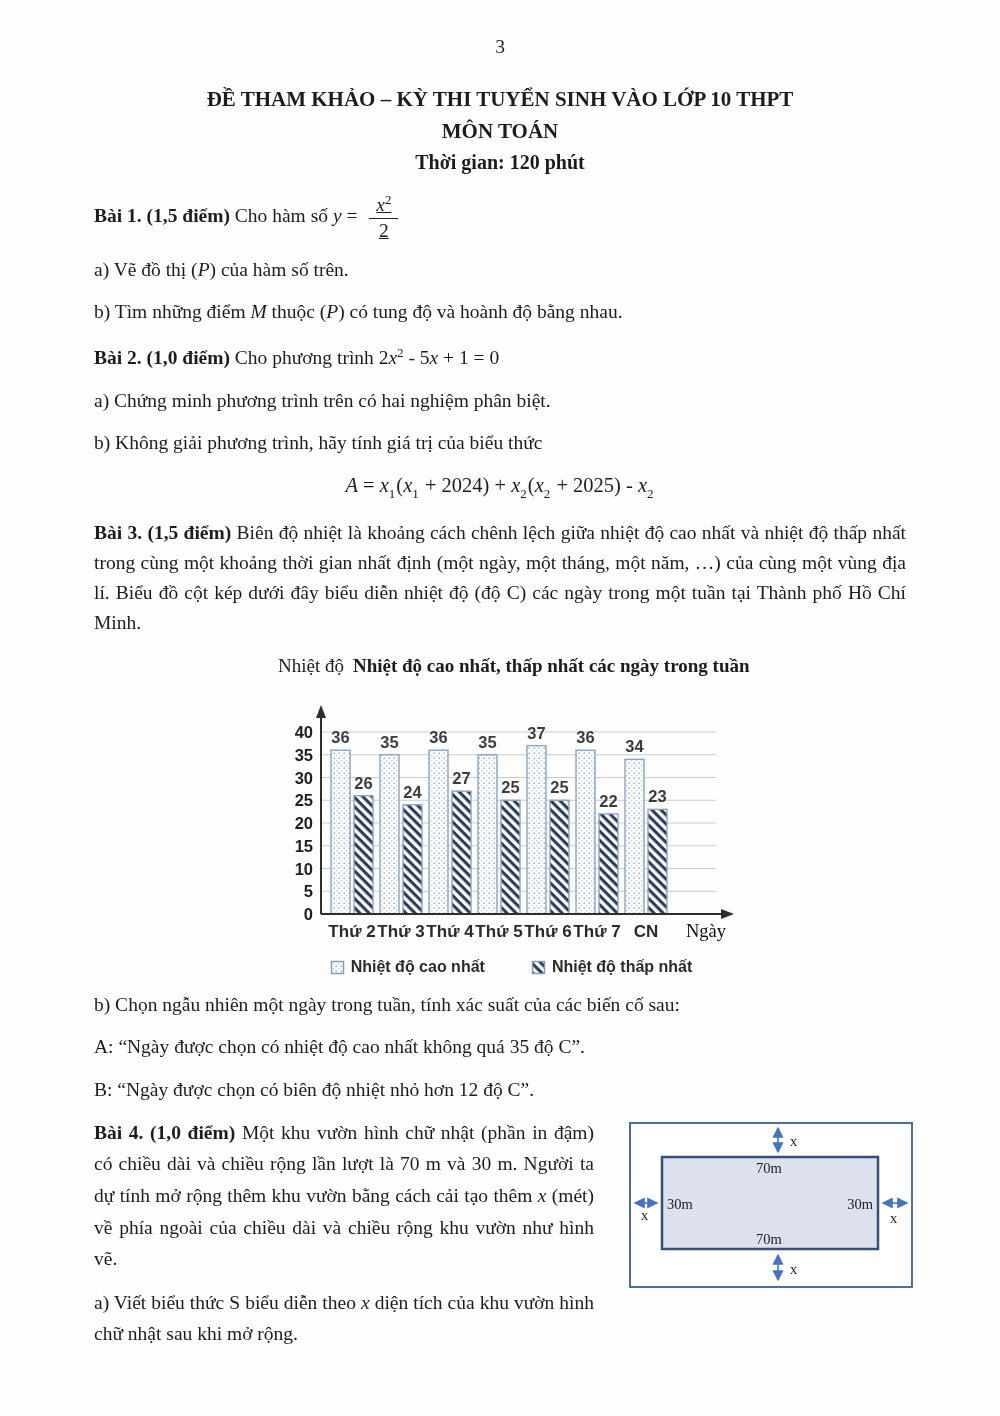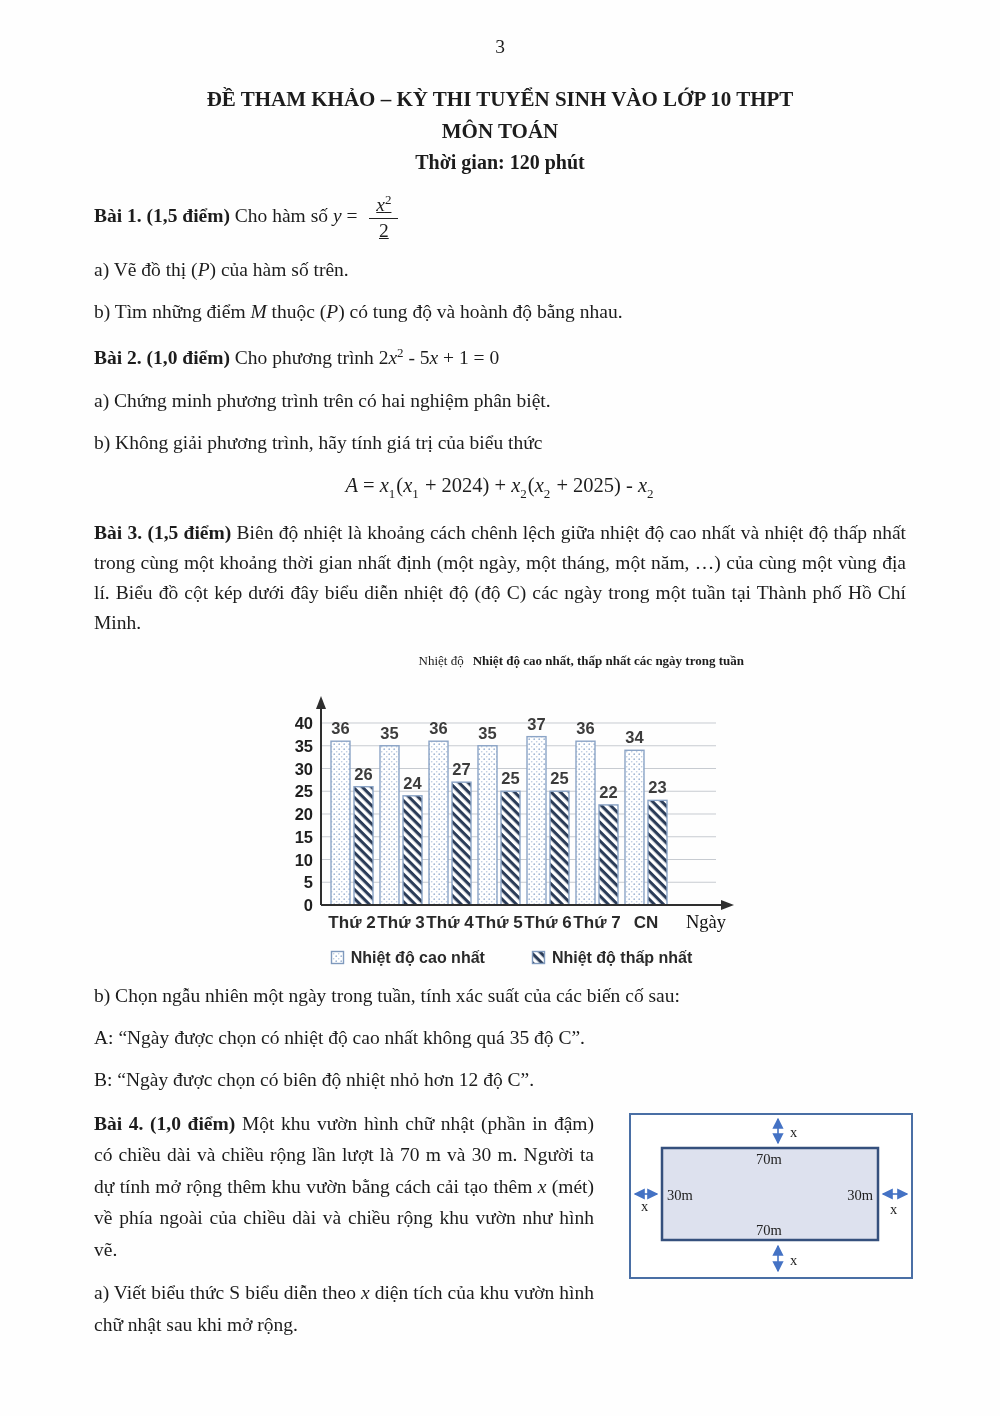--- a/index.html
+++ b/index.html
@@ -19,21 +19,21 @@
   sup{font-size:13px;vertical-align:7px;line-height:0;}
   sub{font-size:13px;vertical-align:-6px;line-height:0;margin-right:1px;}
   .frac{display:inline-block;vertical-align:middle;text-align:center;margin-left:7px;line-height:1.25;text-decoration:underline;}
   .frac .top{display:block;padding:0 7px;border-bottom:1.7px solid #222;}
   .frac .bot{display:block;}
   .frac-line{display:block;margin-bottom:0;}
   .equation{text-align:center;font-size:20.5px;margin:8px 0 4px;}
   .just{text-align:justify;}
   
   .chart{width:466px;margin:12px 0 8px 184px;}
-  .chart-title{text-align:right;font-size:13px;margin-bottom:2px;white-space:nowrap;}
+  .chart-title{text-align:right;font-size:19px;margin-bottom:2px;white-space:nowrap;}
   .chart-title .ct-y{margin-right:9px;}
   #chart-svg text{font-family:"Liberation Sans",sans-serif;}
   #chart-svg .cval{font-size:16.5px;font-weight:600;fill:#3c3c3c;}
   #chart-svg .ccat{font-size:17px;font-weight:600;fill:#2a2a2a;}
   #chart-svg .ctick{font-size:16.5px;font-weight:600;fill:#1f1f1f;}
   #chart-svg .cxlab{font-size:18.5px;font-weight:400;fill:#111;font-family:"Liberation Serif",serif;}
   .legend{display:flex;justify-content:center;gap:46px;font-family:"Liberation Sans",sans-serif;
     font-size:16px;font-weight:600;color:#2a2a2a;margin-top:2px;}
   .lg-item{display:flex;align-items:center;gap:5px;}
   

